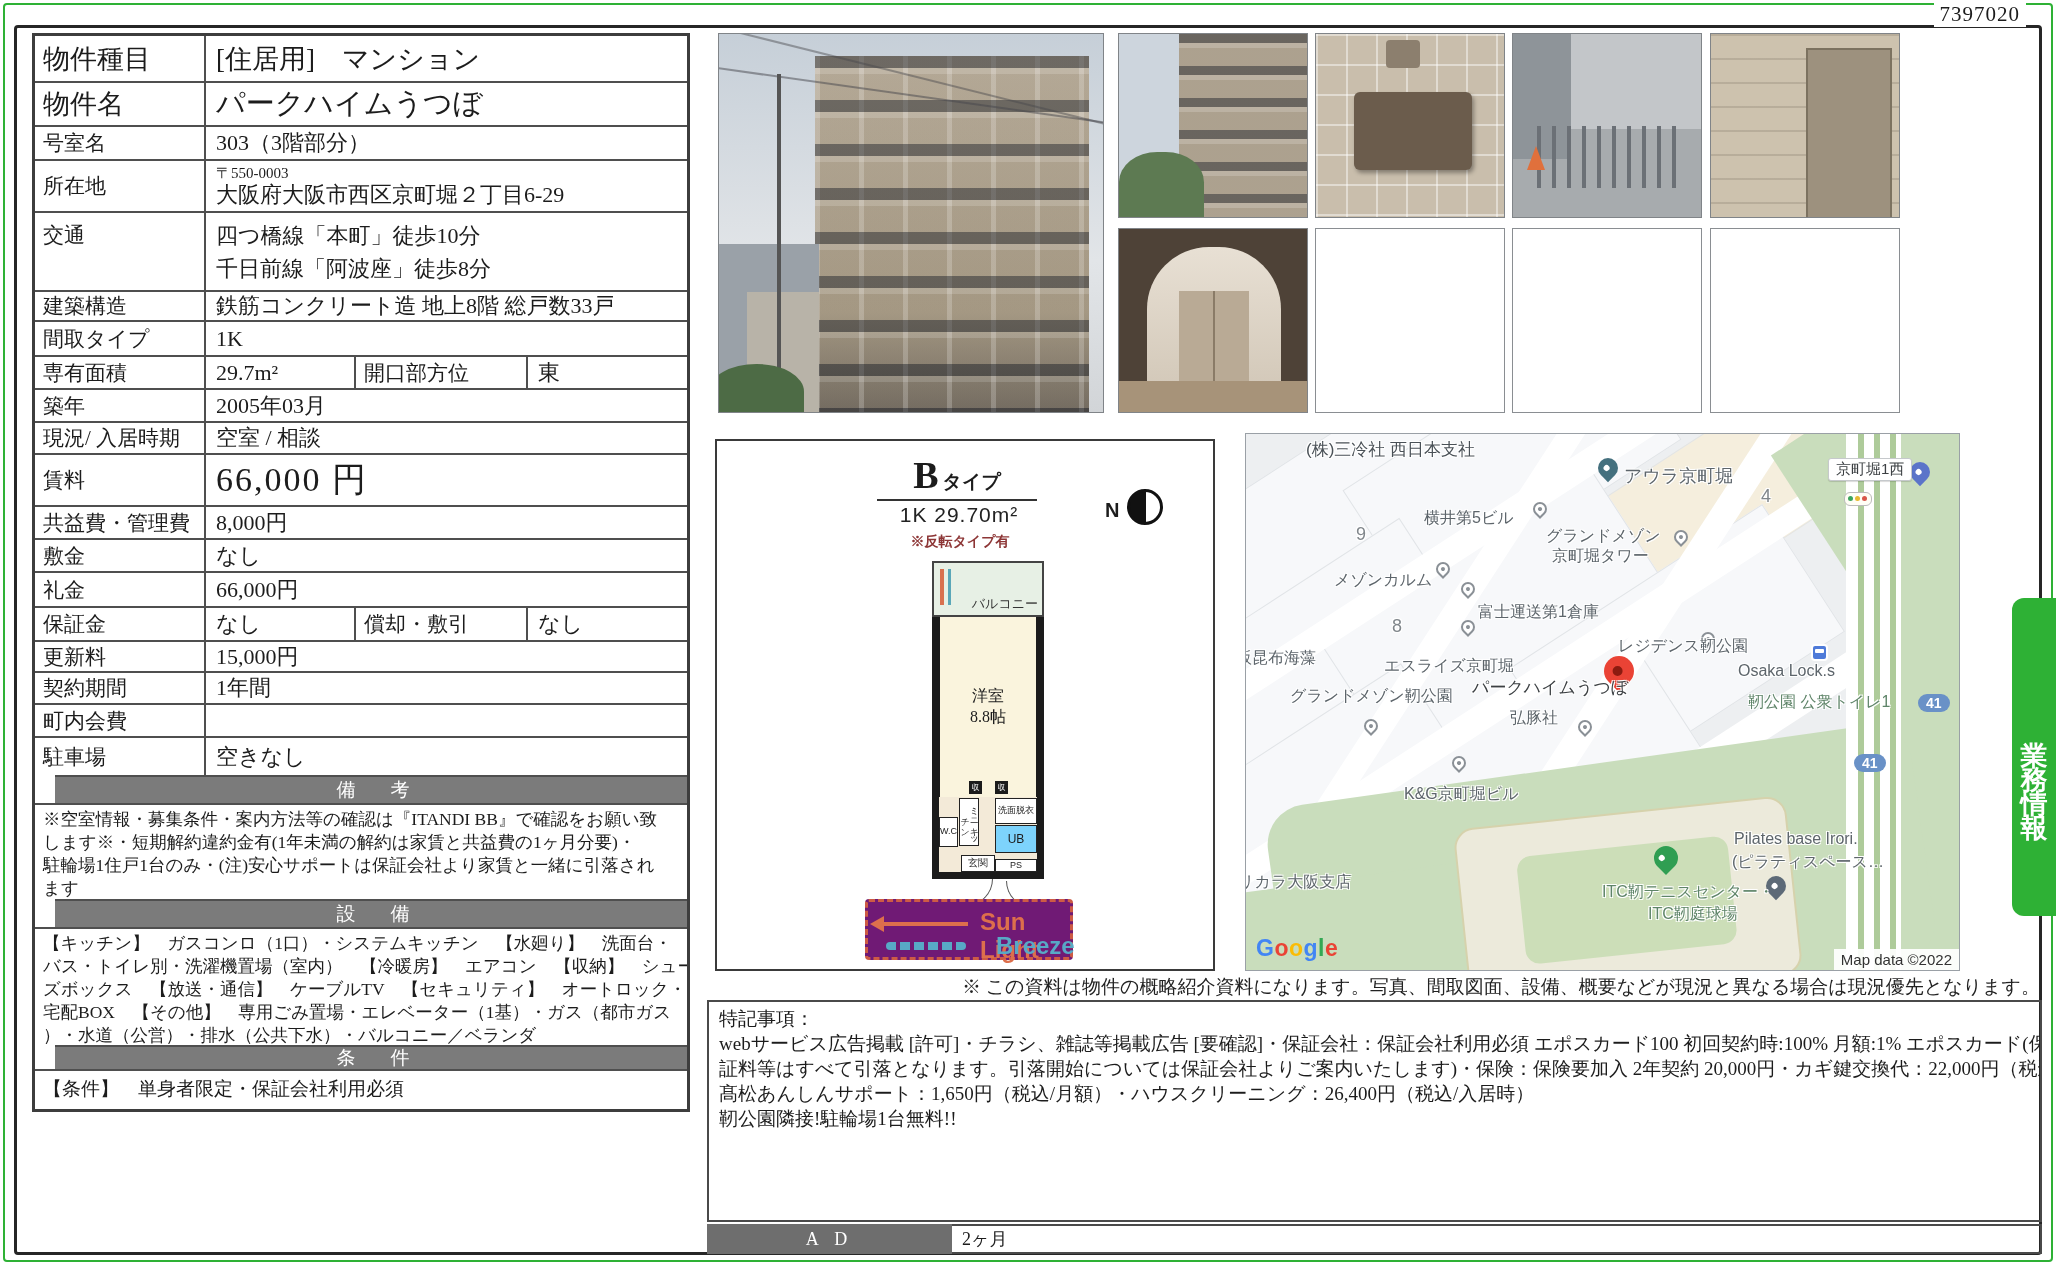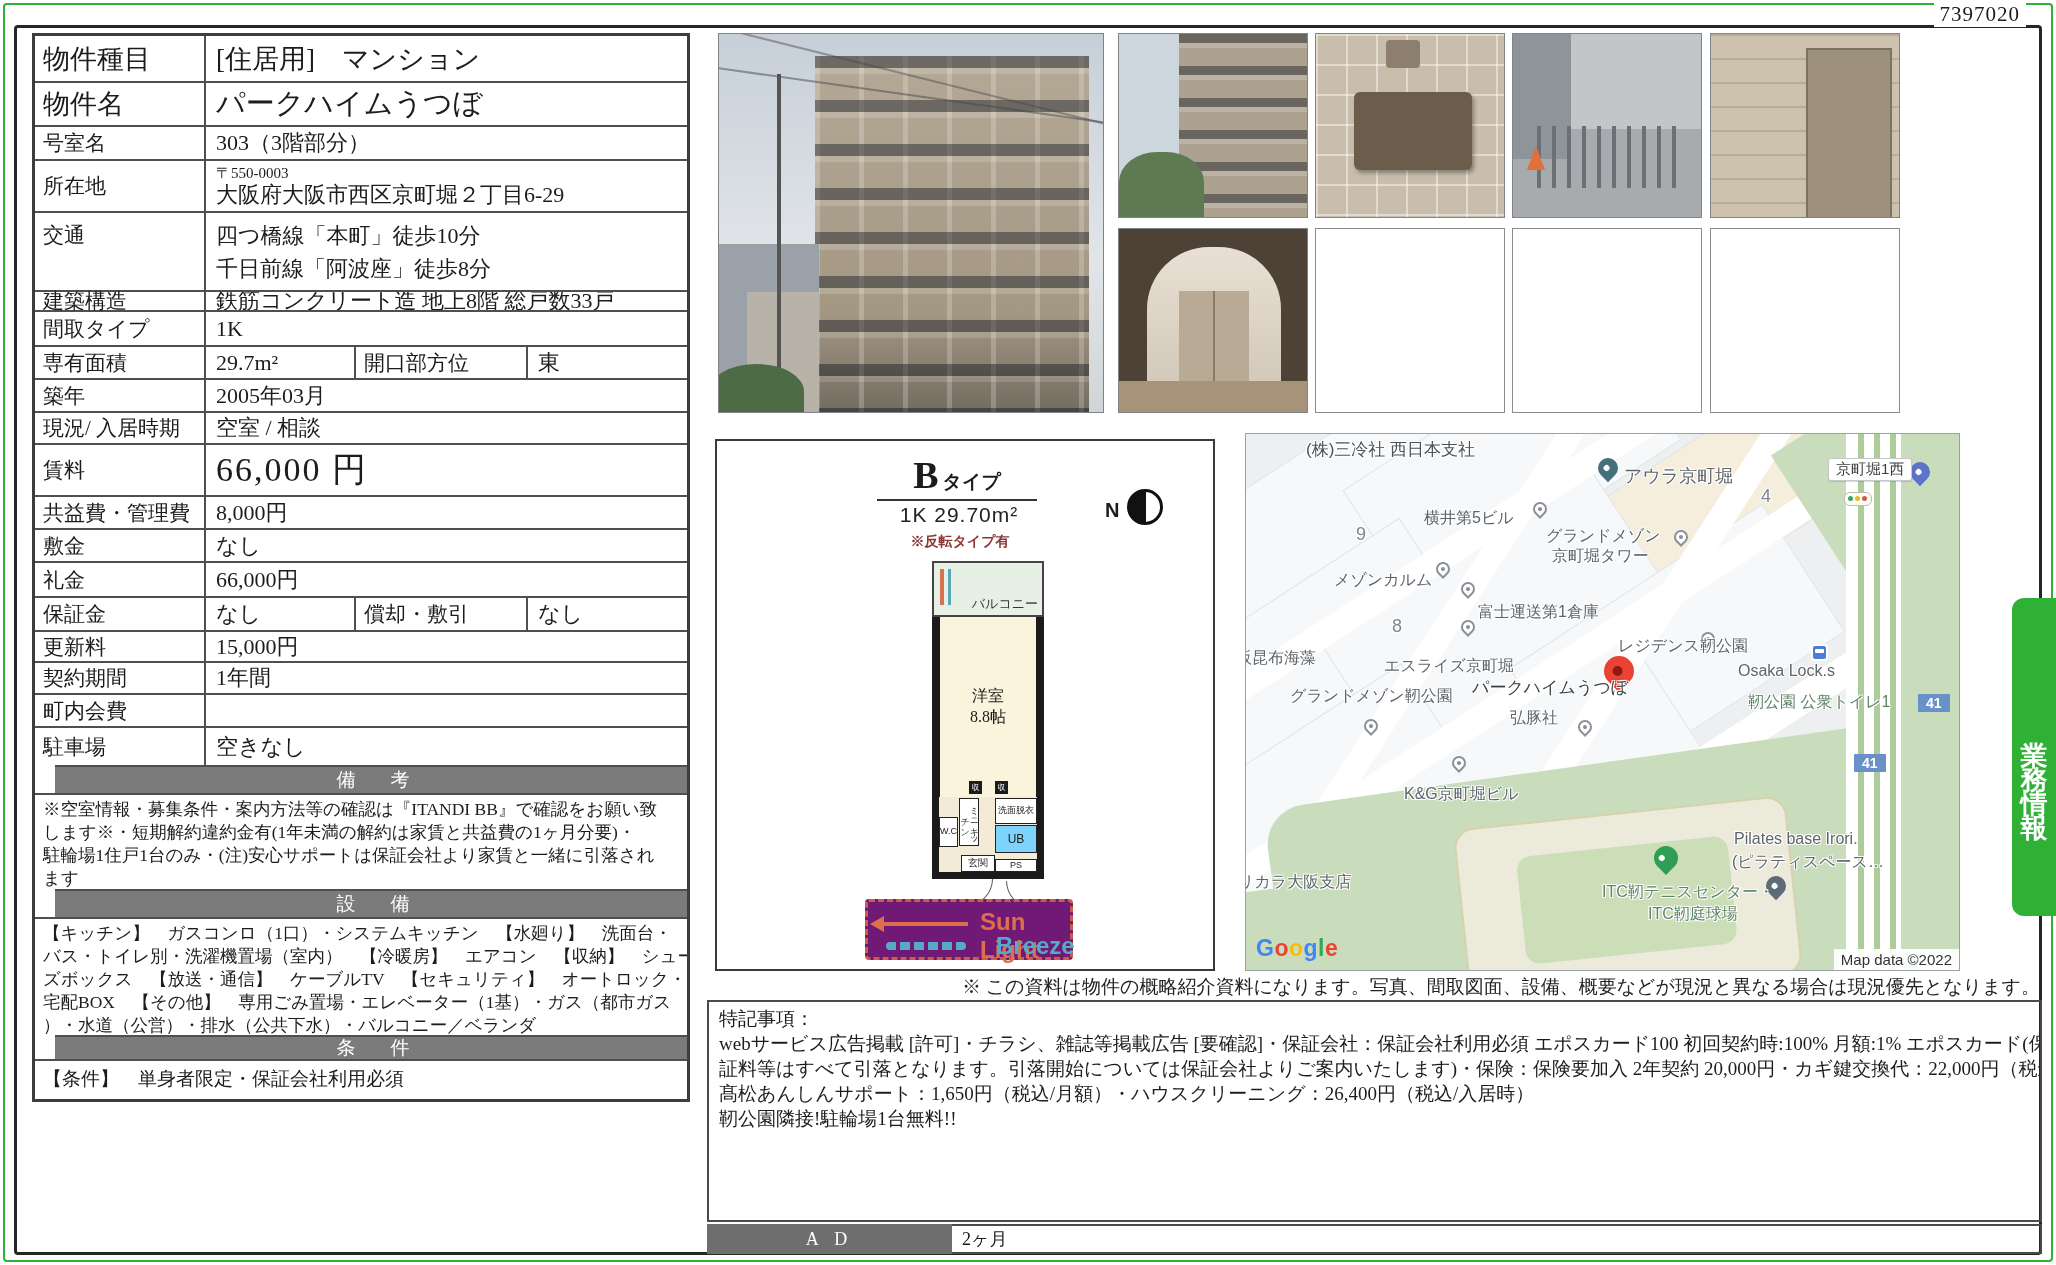--- a/index.html
+++ b/index.html
@@ -13,21 +13,21 @@
   .ptable{position:absolute;left:32px;top:33px;width:658px;border:3px solid #3d3d3d;background:#fff;box-sizing:border-box;}
   .trow{display:flex;border-top:2px solid #4f4f4f;box-sizing:border-box;}
   .trow:first-child{border-top:none;}
   .tlabel{width:171px;flex:0 0 171px;border-right:2px solid #4f4f4f;display:flex;align-items:center;
           padding-left:8px;font-size:21px;box-sizing:border-box;}
   .tvalue{flex:1;display:flex;align-items:center;padding-left:10px;font-size:22px;box-sizing:border-box;overflow:hidden;white-space:nowrap;}
   .tlabel2{width:174px;flex:0 0 174px;border-left:2px solid #4f4f4f;border-right:2px solid #4f4f4f;
            display:flex;align-items:center;padding-left:8px;font-size:21px;box-sizing:border-box;}
   .tvalue2{width:161px;flex:0 0 161px;display:flex;align-items:center;padding-left:10px;font-size:22px;box-sizing:border-box;}
   .h45{height:45px}.h44{height:44px}.h34{height:34px}.h52{height:52px}.h79{height:79px}
-  .h30{height:20px}.h35{height:35px}.h33{height:33px}.h32{height:32px}.h31{height:31px}.h39{height:39px}
+  .h30{height:30px}.h35{height:35px}.h33{height:33px}.h32{height:32px}.h31{height:31px}.h39{height:39px}
   .fs-big{font-size:27px;}
   .rent-big{font-size:34px;letter-spacing:2px;}
   .two-line{flex-direction:column;align-items:flex-start;justify-content:center;line-height:1.15;}
   .postal{font-size:15px;}
   .addr{font-size:22px;}
   .top-align{align-items:flex-start;padding-top:0;}
   .sbar{height:28px;background:#7b7b7b;color:#fff;display:flex;align-items:center;justify-content:center;
         font-size:19px;letter-spacing:8px;padding-left:12px;border-top:2px solid #4f4f4f;box-sizing:border-box;margin-left:20px;}
   .sectext{border-top:2px solid #4f4f4f;padding:3px 8px;font-size:17.5px;line-height:23px;box-sizing:border-box;overflow:hidden;}
   .sectext div{white-space:nowrap;}
@@ -82,21 +82,21 @@
   .mblock{position:absolute;background:#f7f8fa;border:1px solid #e1e4e7;}
   .mroad{position:absolute;background:#ffffff;}
   .mgreen{position:absolute;background:#c9ddbc;}
   .mlab{position:absolute;font-size:16px;color:#5d656b;white-space:nowrap;
         text-shadow:1px 1px 0 #fff,-1px -1px 0 #fff,1px -1px 0 #fff,-1px 1px 0 #fff;}
   .mlab.num{font-size:18px;color:#80868b;}
   .mlab.dark{color:#3c4043;font-size:17px;}
   .mlab.green{color:#5e8468;}
   .mbadge{position:absolute;background:#fff;border:1px solid #c6c9cc;border-radius:3px;padding:1px 7px;
           font-size:15px;color:#3c4043;white-space:nowrap;box-shadow:0 1px 1px rgba(0,0,0,.15);}
-  .rbadge{position:absolute;background:#6991c7;border-radius:1px;padding:1px 8px;font-size:14px;color:#fff;font-weight:bold;}
+  .rbadge{position:absolute;background:#6991c7;border-radius:9px;padding:1px 8px;font-size:14px;color:#fff;font-weight:bold;}
   .pin{position:absolute;width:14px;height:14px;background:#fff;border:2px solid #8a9096;
        border-radius:50% 50% 50% 0;transform:rotate(-45deg);box-sizing:border-box;}
   .pin::after{content:"";position:absolute;left:3px;top:3px;width:4px;height:4px;background:#8a9096;border-radius:50%;}
   .pin-big{width:20px;height:20px;border:none;}
   .pin-big::after{left:6px;top:6px;width:6px;height:6px;background:#fff;}
   .pin-teal{background:#44707e;}
   .pin-green{background:#2f9e52;}
   .pin-slate{background:#5d6a77;}
   .pin-blue{background:#5b74c9;}
   .pin-red{position:absolute;width:30px;height:30px;background:#ea4335;border-radius:50% 50% 50% 0;

